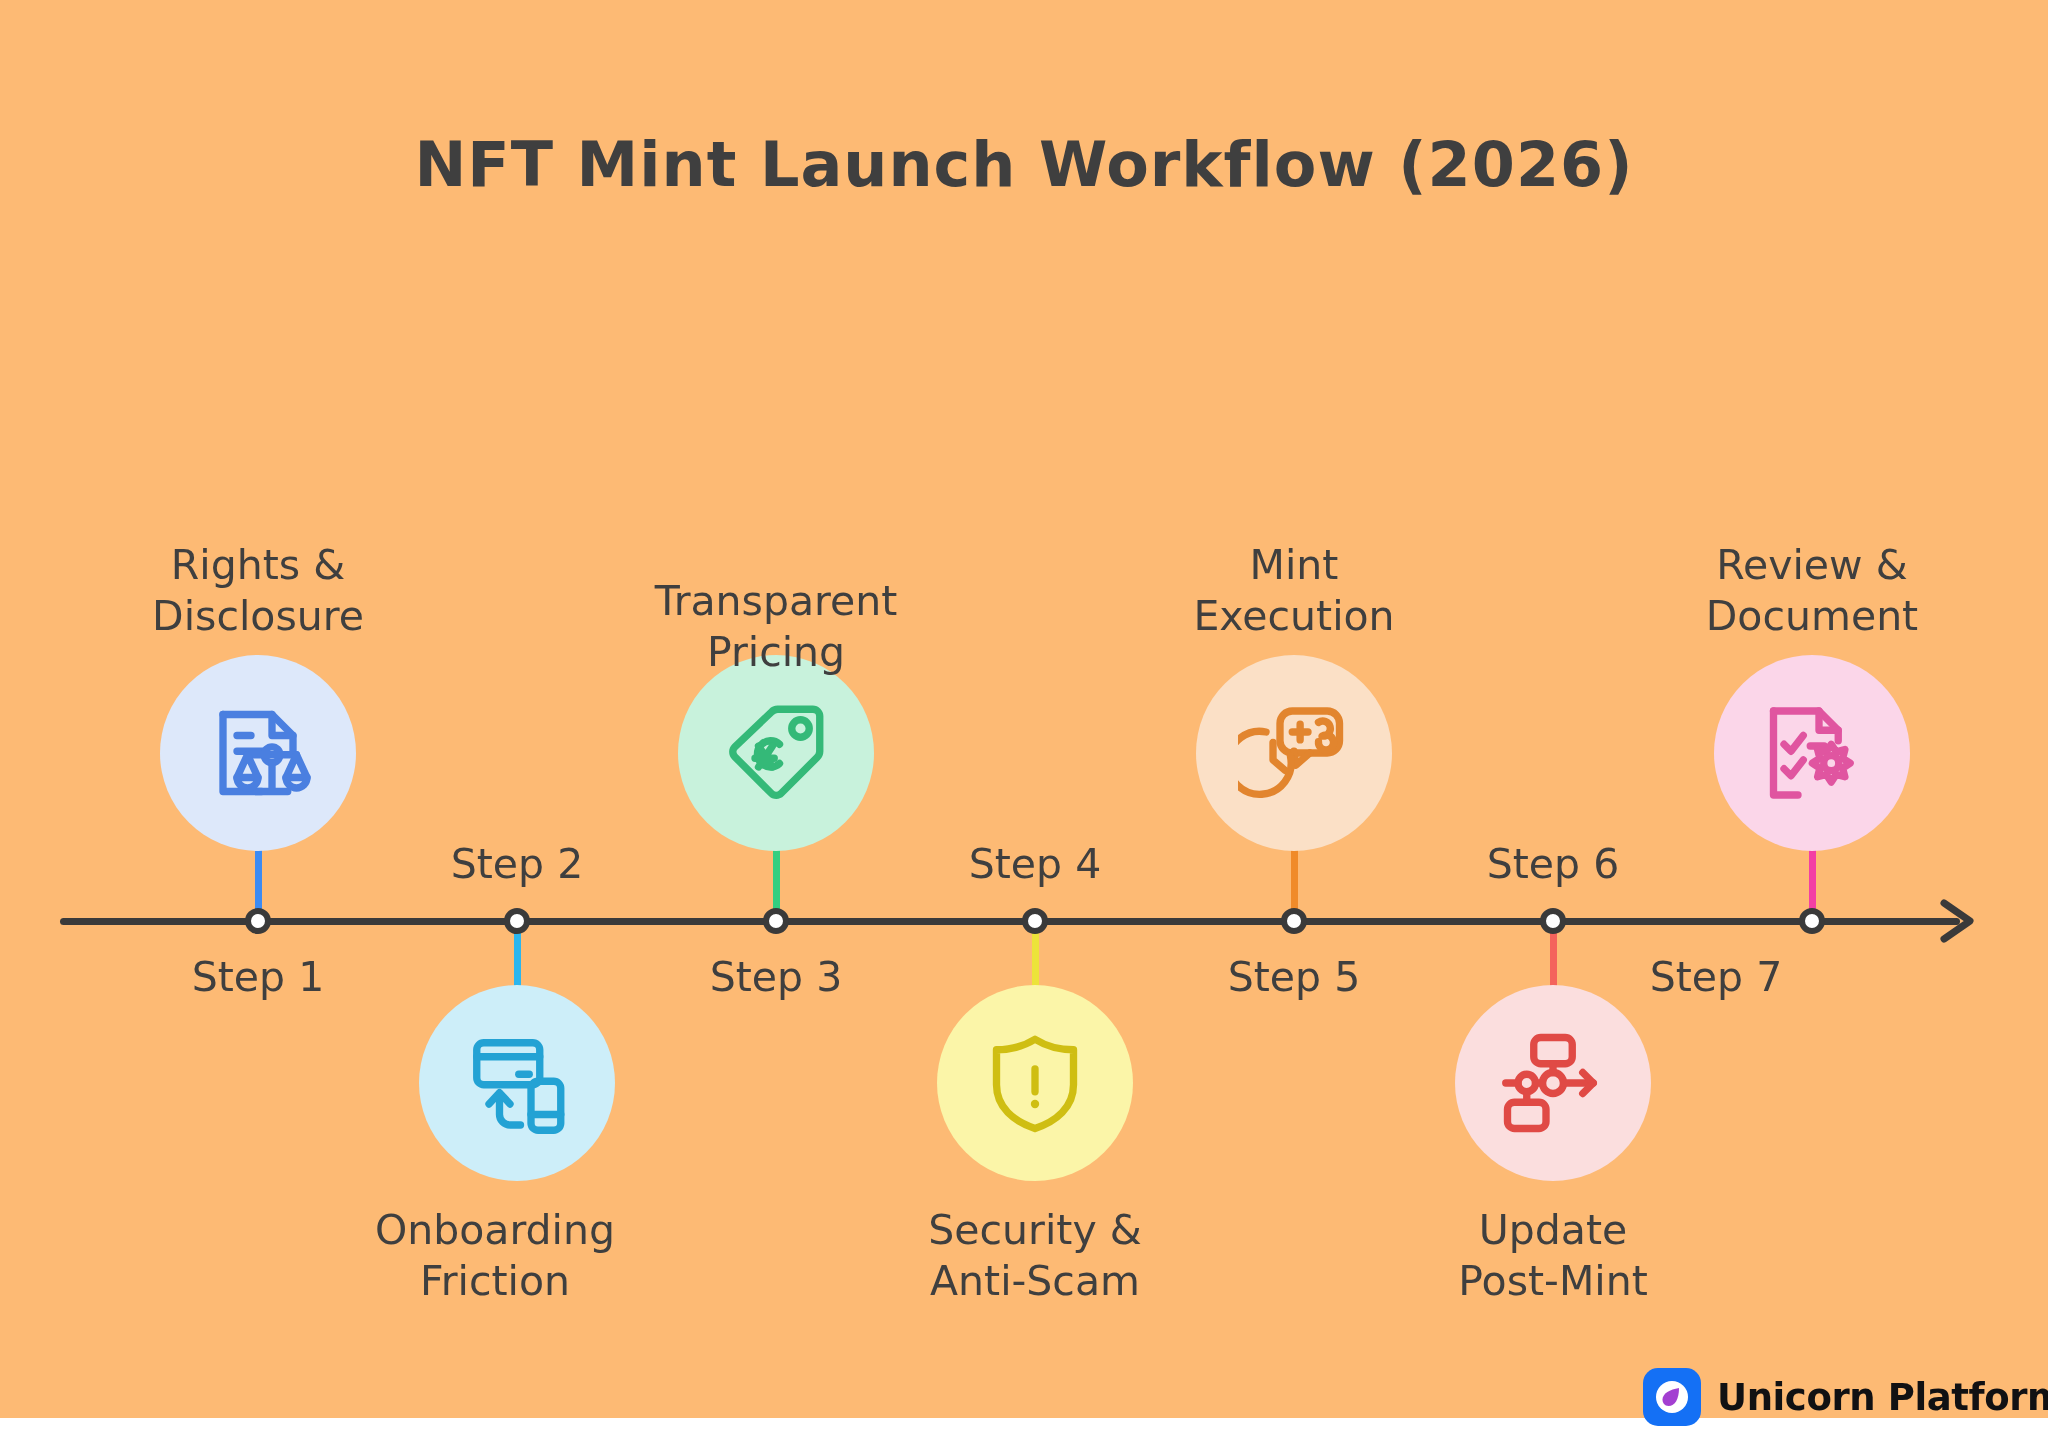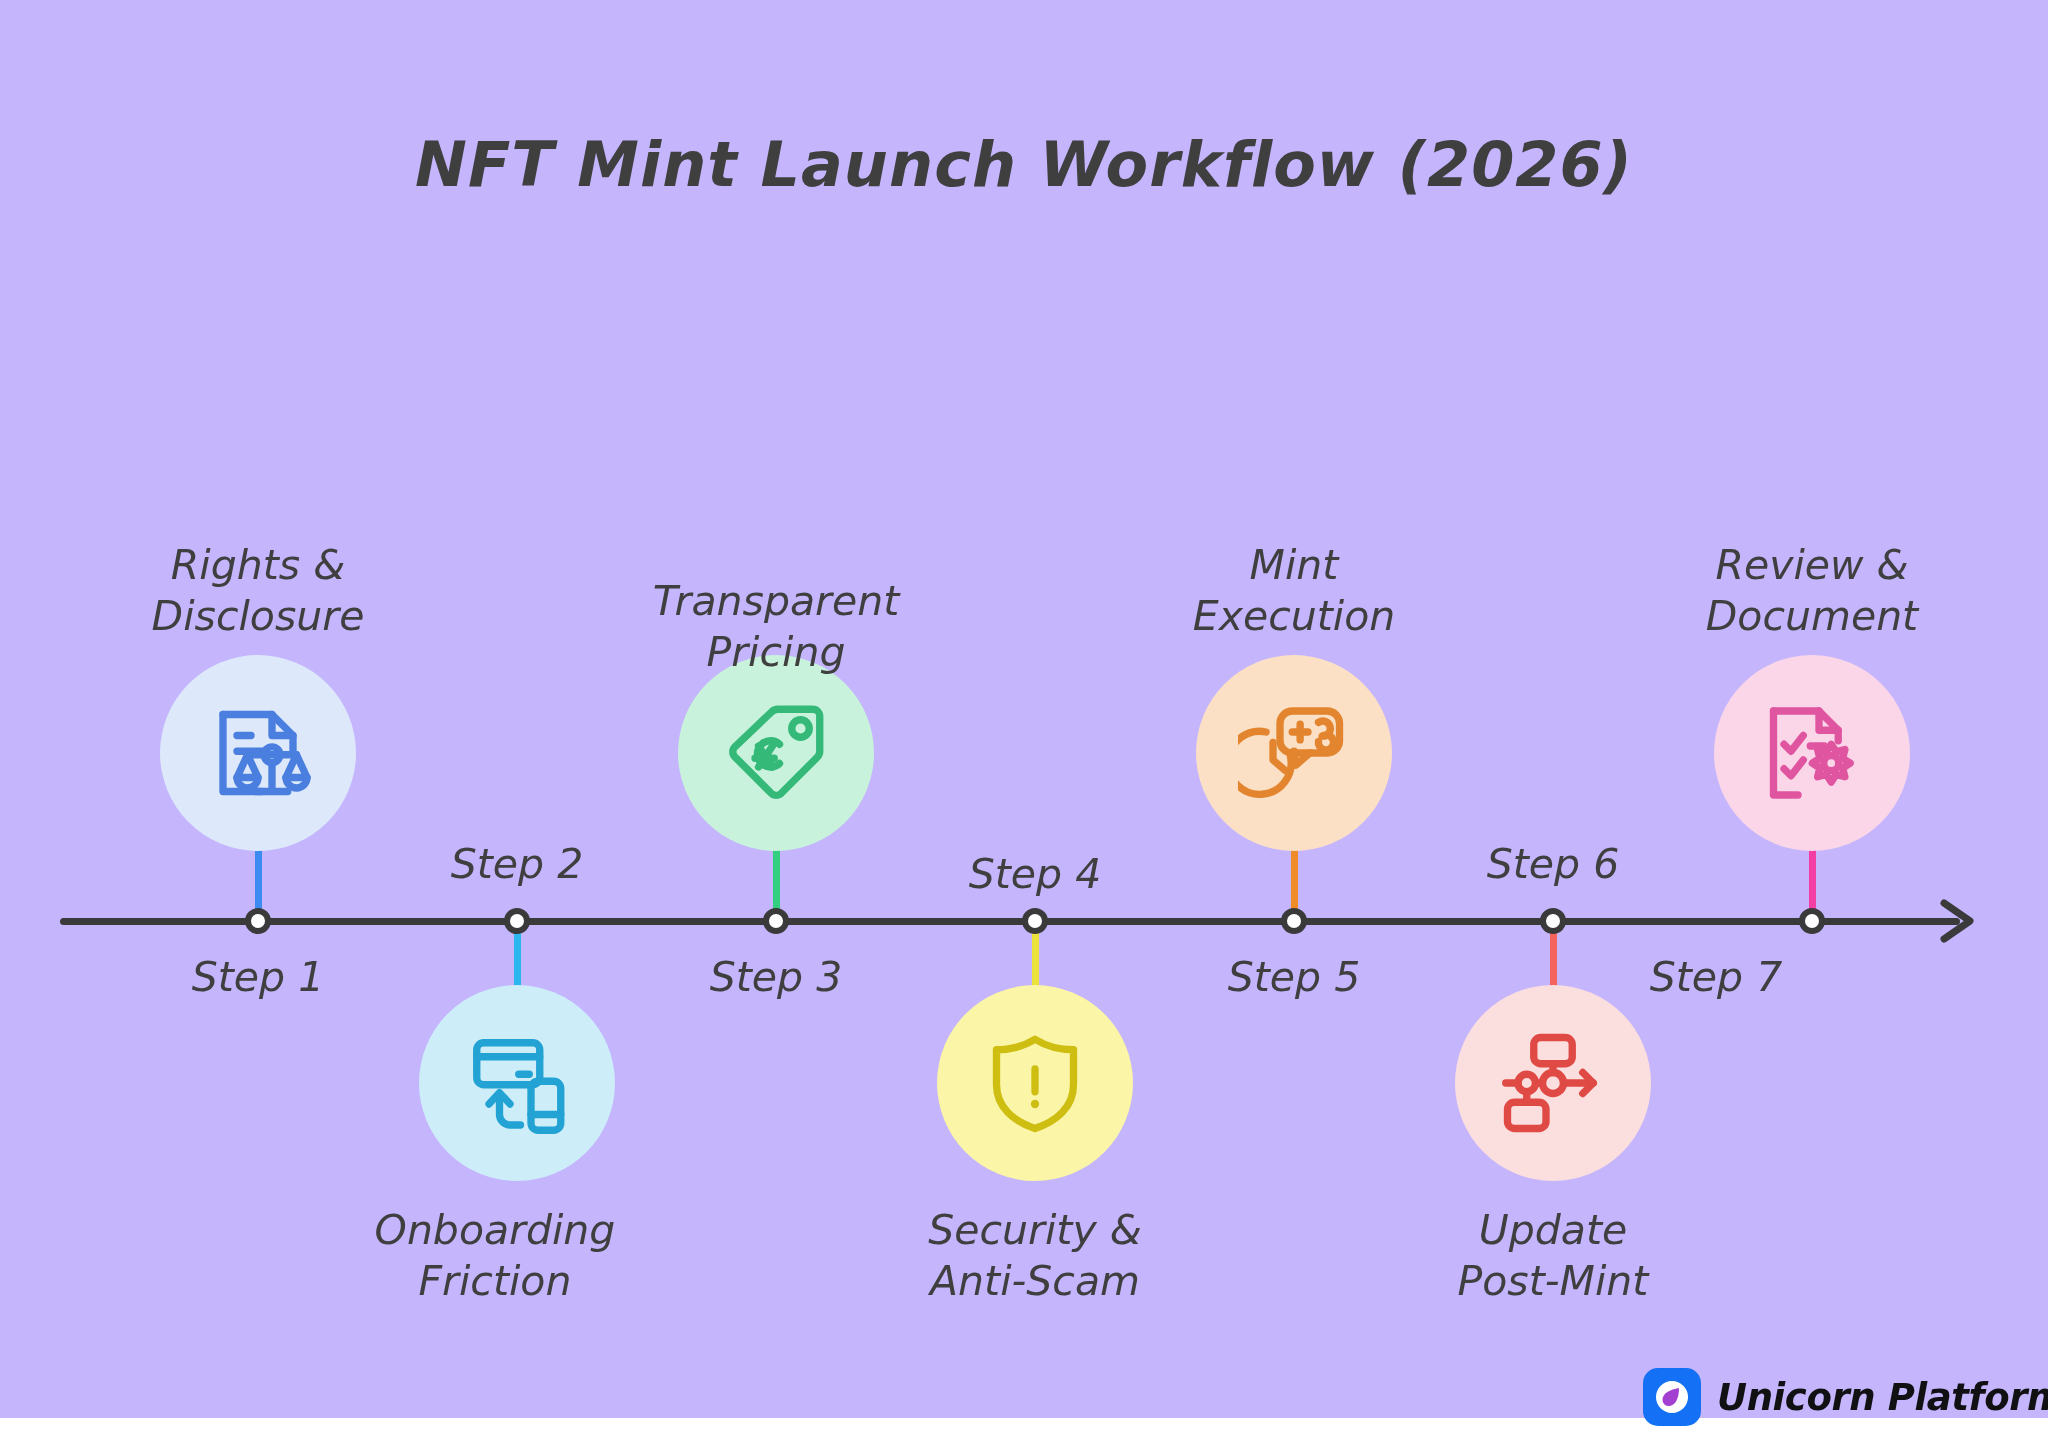--- a/index.html
+++ b/index.html
@@ -2,21 +2,21 @@
 <html><head>
 <meta charset="utf-8">
 <style>
   * { box-sizing: border-box; margin: 0; padding: 0; }
   html, body {
     width: 2048px; height: 1456px;
     background: #ffffff;
     font-family: "DejaVu Sans", sans-serif;
     overflow: hidden;
   }
-  #canvas { position: relative; width: 2048px; height: 1418px; background:#c4b5fd;font-style:italic; }
+  #canvas { position: relative; width: 2048px; height: 1418px; background:#fdba74; }
 
   
   #title {
     position: absolute; top: 128px; left: 0; width: 2048px;
     text-align: center;
     font-family: "DejaVu Sans", sans-serif;
     font-weight: 700;
     font-size: 62px;
     letter-spacing: 1px;
     color: #3f3f3f;
@@ -194,21 +194,21 @@
         </div>
         <div class="bubble down" style="left: 1035px; background: rgb(251, 245, 168);">
           <svg viewBox="0 0 64 64">
             <path d="M32 7 C24 12 16 13 10 13 v20 c0 13 10 21 22 25 12-4 22-12 22-25 V13 c-6 0-14-1-22-6 Z" fill="none" stroke="#cfbe12" stroke-width="4.2" stroke-linecap="round" stroke-linejoin="round"></path>
             <path d="M32 24 v13" fill="none" stroke="#cfbe12" stroke-width="4.2" stroke-linecap="round" stroke-linejoin="round"></path>
             <circle cx="32" cy="44" r="2.4" fill="#cfbe12"></circle>
           </svg>
         </div>
         <div class="stem down" style="left: 1035px; background: rgb(236, 227, 58);"></div>
         <div class="node" style="left: 1035px;"></div>
-        <div class="step-num above" style="left: 1035px; margin-top: 10px;">Step 4</div>
+        <div class="step-num above" style="left: 1035px;">Step 4</div>
       </div>
       <div class="step">
         <div class="step-name above" style="left: 1294px;">
           <div>Mint</div>
           <div>Execution</div>
         </div>
         <div class="bubble up" style="left: 1294px; background: rgb(251, 224, 198);">
           <svg viewBox="0 0 64 64">
             <rect x="24" y="8" width="34" height="24" rx="7" fill="none" stroke="#e2852e" stroke-width="4.2" stroke-linecap="round" stroke-linejoin="round"></rect>
             <path d="M32 31 l1 8 8-7" fill="none" stroke="#e2852e" stroke-width="4.2" stroke-linecap="round" stroke-linejoin="round"></path>

